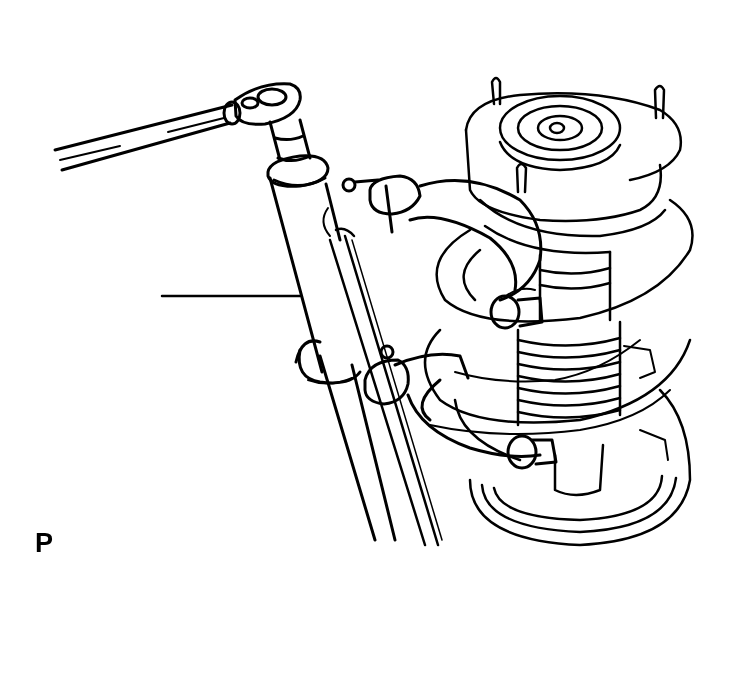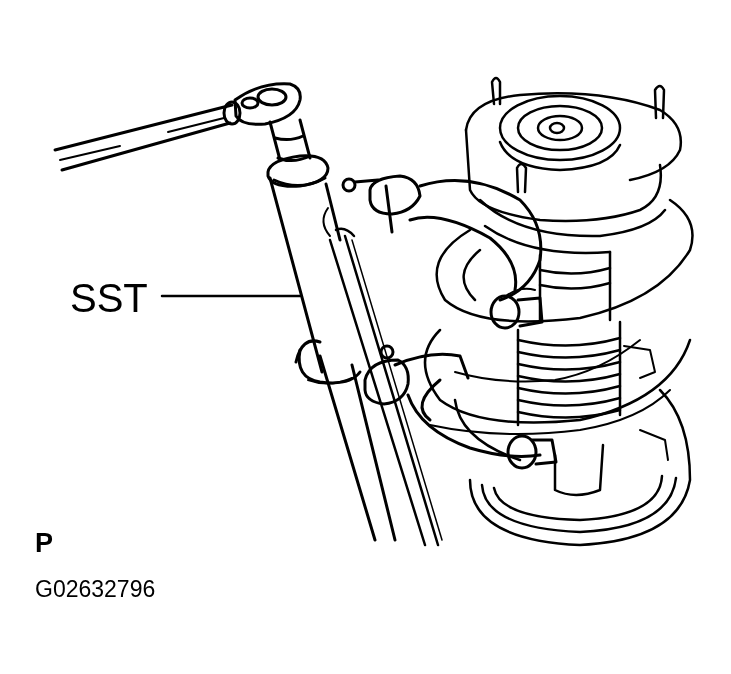--- a/index.html
+++ b/index.html
@@ -124,16 +124,14 @@
       <path d="M540 285 Q575 293 610 283"></path>
     </g>
 
     <g stroke-width="2.5">
       <path d="M555 455 L555 490 Q575 500 600 490 L603 445"></path>
       <path d="M624 346 L650 350 L655 372 L640 378" stroke-width="2"></path>
       <path d="M640 430 L665 440 L668 460" stroke-width="2"></path>
     </g>
   </svg>
 
-  <div class="label sst">SST</div>
   <div class="label panel-p">P</div>
-  <div class="label figure-id">G02632796</div>
 </div>
 
 </body></html>

